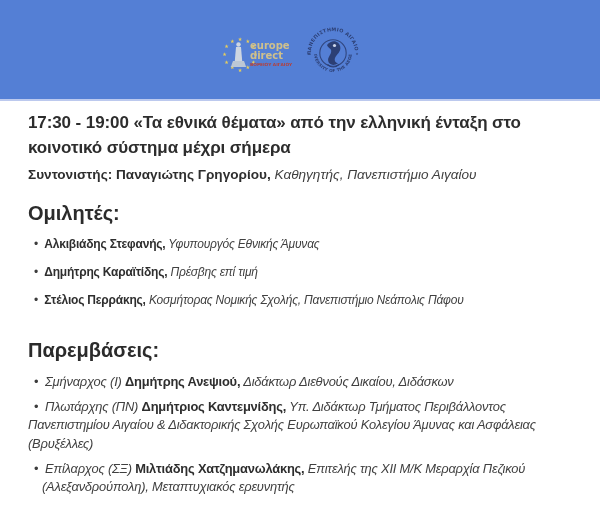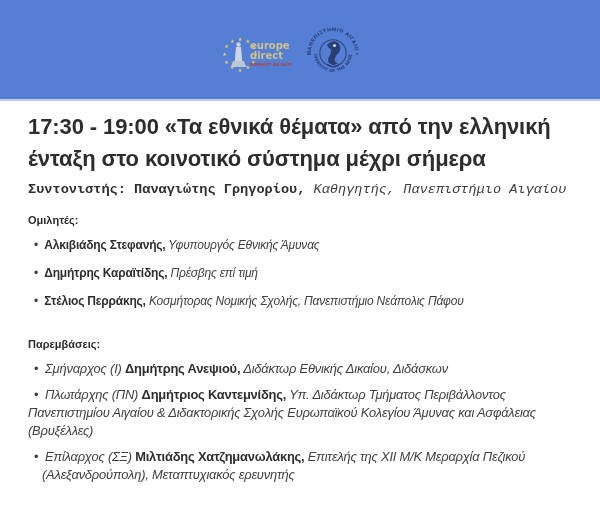--- a/index.html
+++ b/index.html
@@ -15,27 +15,27 @@
     border-bottom:2px solid #bcc9ee;
     display:flex; align-items:center; justify-content:center;
   }
   .banner-inner { display:flex; align-items:flex-end; gap:8px; transform:translate(-8px,3px); }
   .logo-ed  { width:74px; height:54px; display:block; }
   .logo-aeg { width:56px; height:56px; display:block; }
 
   
   .content { padding:10px 18px 0 28px; color:#3c3c3c; }
   .session-title {
-    font-size:22px; font-weight:700; line-height:1.45; color:#2d2d2d;
+    font-size:17px; font-weight:700; line-height:1.45; color:#2d2d2d;
     letter-spacing:-0.1px; max-width:545px;
   }
-  .coordinator { margin-top:5px; font-size:13.6px; line-height:1.5; white-space:nowrap;font-family:Liberation Mono, monospace; }
+  .coordinator { margin-top:5px; font-size:13.6px; line-height:1.5; white-space:nowrap; }
   .b { font-weight:700; color:#2e2e2e; font-style:normal; }
   .i { font-style:italic; color:#404040; }
-  .sec { margin-top:12px; font-size:11px; font-weight:700; color:#2b2b2b; line-height:1.5; }
+  .sec { margin-top:12px; font-size:20px; font-weight:700; color:#2b2b2b; line-height:1.5; }
   .sec2 { margin-top:25px; }
   ul { list-style:none; }
   ul.speakers { margin-top:8px; font-size:12px; letter-spacing:-0.2px; }
   ul.speakers li { line-height:1.45; margin-bottom:11px; text-indent:6px; white-space:nowrap; }
   ul.speakers li::before { content:"\2022\00a0\00a0"; color:#3c3c3c; }
   ul.interventions { margin-top:8px; font-size:12.9px; letter-spacing:-0.2px; max-width:549px; }
   ul.interventions li { line-height:1.42; margin-bottom:7px; text-indent:6px; }
   ul.interventions li::before { content:"\2022\00a0\00a0"; color:#3c3c3c; }
   ul.interventions li.hang { padding-left:14px; text-indent:-8px; }
 
@@ -109,19 +109,19 @@
 
     <ul class="speakers" id="speakers-list">
         <li><span class="b">Αλκιβιάδης Στεφανής,</span><span class="i"> Υφυπουργός Εθνικής Άμυνας</span></li>
         <li><span class="b">Δημήτρης Καραϊτίδης,</span><span class="i"> Πρέσβης επί τιμή</span></li>
         <li><span class="b">Στέλιος Περράκης,</span><span class="i"> Κοσμήτορας Νομικής Σχολής, Πανεπιστήμιο Νεάπολις Πάφου</span></li>
       </ul>
 
     <div class="sec sec2">Παρεμβάσεις:</div>
 
     <ul class="interventions" id="interventions-list">
-        <li><span class="i">Σμήναρχος (Ι) </span><span class="b">Δημήτρης Ανεψιού,</span><span class="i"> Διδάκτωρ Εθνικής Δικαίου, Διδάσκων</span><br></li>
+        <li><span class="i">Σμήναρχος (Ι) </span><span class="b">Δημήτρης Ανεψιού,</span><span class="i"> Διδάκτωρ Διεθνούς Δικαίου, Διδάσκων</span><br></li>
         <li><span class="i">Πλωτάρχης (ΠΝ) </span><span class="b">Δημήτριος Καντεμνίδης,</span><span class="i"> Υπ. Διδάκτωρ Τμήματος Περιβάλλοντος Πανεπιστημίου Αιγαίου &amp; Διδακτορικής Σχολής Ευρωπαϊκού Κολεγίου Άμυνας και Ασφάλειας (Βρυξέλλες)</span></li>
         <li class="hang"><span class="i">Επίλαρχος (ΣΞ) </span><span class="b">Μιλτιάδης Χατζημανωλάκης,</span><span class="i"> Επιτελής της XII Μ/Κ Μεραρχία Πεζικού (Αλεξανδρούπολη), Μεταπτυχιακός ερευνητής</span></li>
       </ul>
 
   </div>
 </div>
 
 </body></html>

